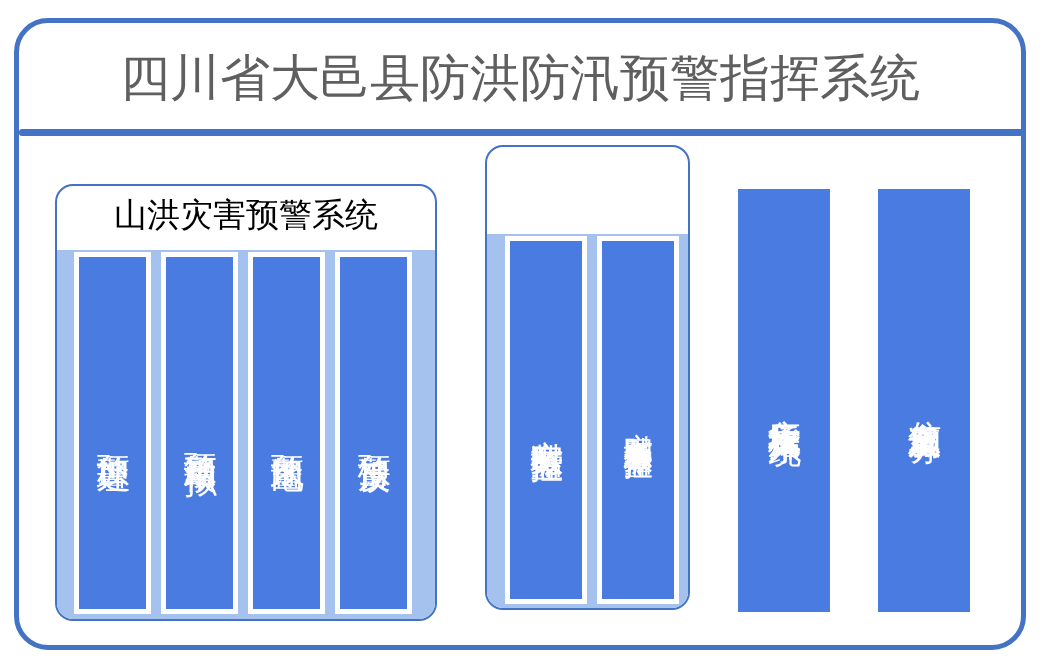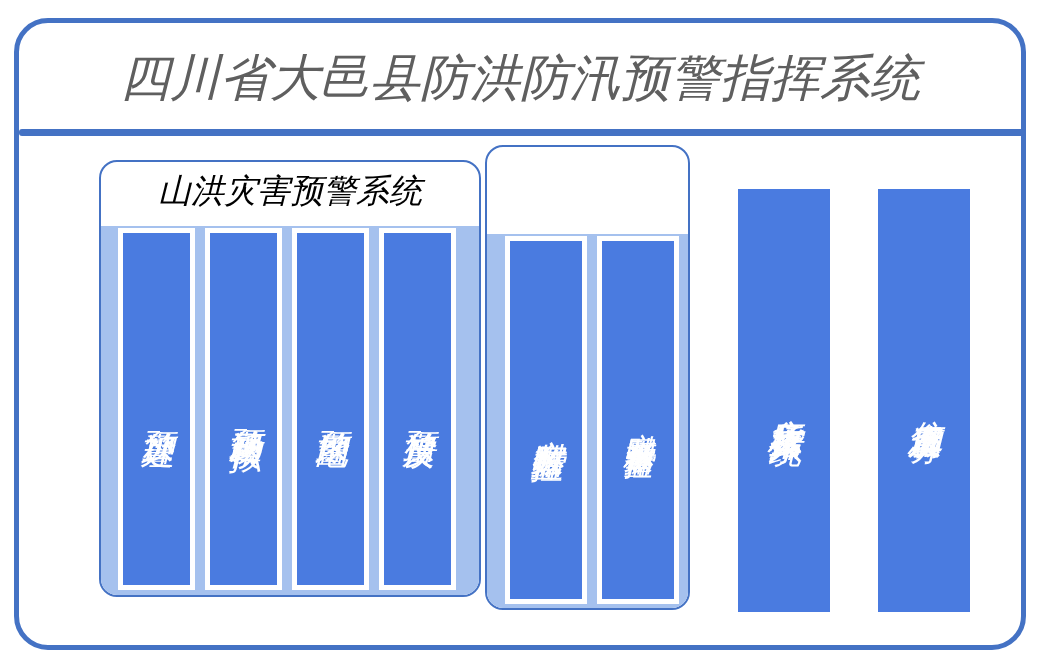--- a/index.html
+++ b/index.html
@@ -12,21 +12,20 @@
     height: 669px;
     font-family: "Liberation Sans", sans-serif;
     overflow: hidden;
   }
 
   #canvas {
     position: relative;
     width: 899px;
     height: 669px;
     background: #ffffff;
-    font-style: italic;
   }
 
   
   .outer-frame {
     position: absolute;
     left: 14px;
     top: 18px;
     width: 1012px;
     height: 632px;
     box-sizing: border-box;
@@ -133,21 +132,21 @@
 
 <div id="canvas">
 
   <div class="outer-frame"></div>
 
   <div class="title-bar">
     <div class="app-title">四川省大邑县防洪防汛预警指挥系统</div>
   </div>
   <div class="title-divider"></div>
 
-  <div class="group-box" style="left:55px; top:160px; width:382px; height:437px;margin-left:44px;">
+  <div class="group-box" style="left:55px; top:184px; width:382px; height:437px;">
 
     <div class="group-header" style="top:11px;">山洪灾害预警系统</div>
 
     <div class="panel" style="left:0px; top:64px; width:378px; height:369px;"></div>
 
     <div class="bar" style="left:17px; top:66px; width:77px; height:362px;">
       <span class="bar-label">预警处理</span>
     </div>
 
     <div class="bar" style="left:104px; top:66px; width:77px; height:362px;">

